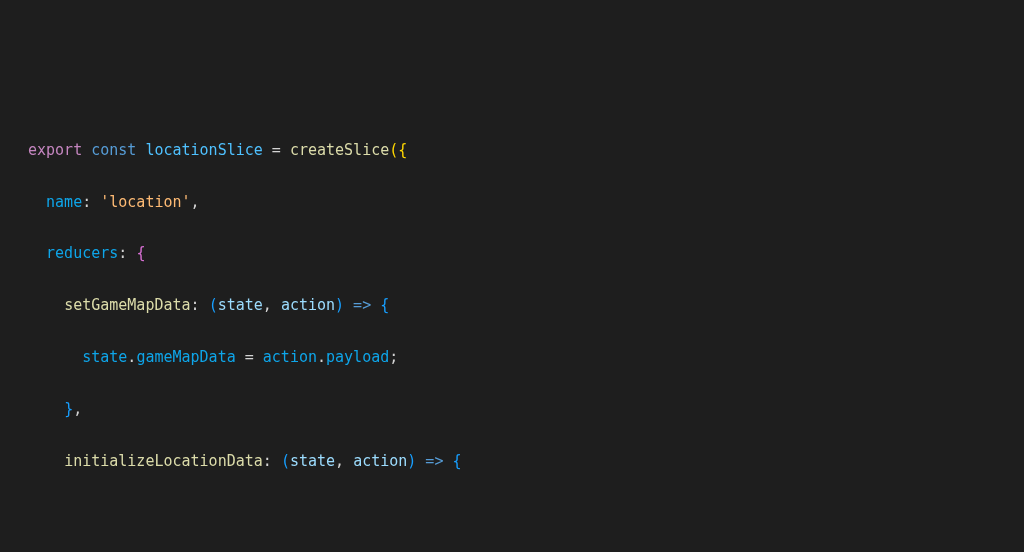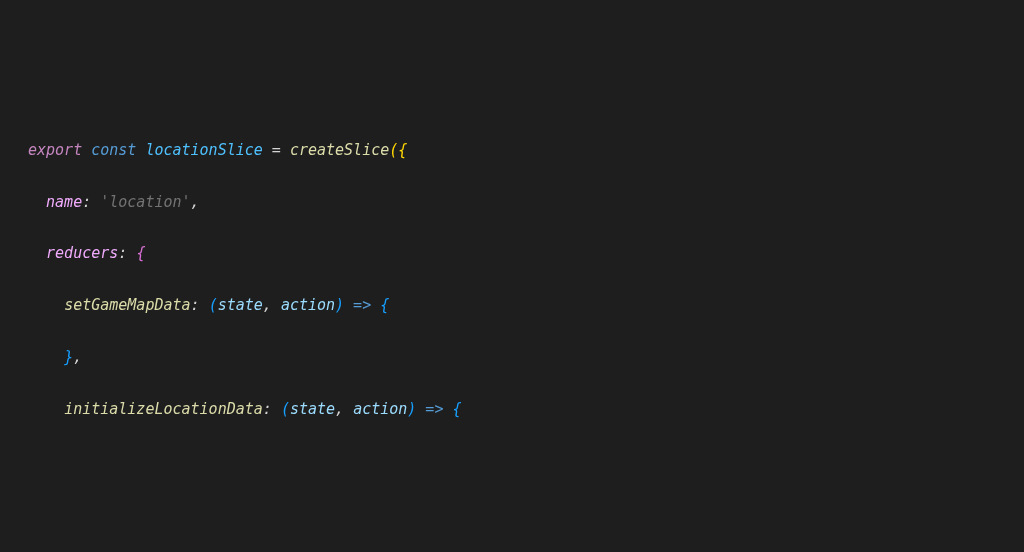--- a/index.html
+++ b/index.html
@@ -16,45 +16,45 @@
       padding: 8px 0 0 28px;
       white-space: pre;
       overflow: hidden;
     }
     .code-container {
       position: relative;
     }
     .line {
       display: block;
       position: relative;
-      font-style: italic;
     }
     .kw-export { color: #c586c0; }
     .kw-const { color: #569cd6; }
     .var-name { color: #4fc1ff; }
     .func-name { color: #dcdcaa; }
-    .prop-name { color: #f0abfc; text-align: right; }
+    .prop-name { color: #0ea5e9; text-align: right; }
     .param { color: #9cdcfe; }
-    .string { color: #737373; }
+    .string { color: #fdba74; }
     .punc { color: #d4d4d4; }
     .arrow { color: #569cd6; }
     .brace-yellow { color: #ffd700; }
     .brace-pink { color: #da70d6; }
     .brace-blue { color: #179fff; }
   </style>
 </head>
 <body>
 
 
 
 <div class="code-container">
 <span class="line"><span class="kw-export">export</span> <span class="kw-const">const</span> <span class="var-name">locationSlice</span><span class="punc"> = </span><span class="func-name">createSlice</span><span class="brace-yellow">({</span></span>
 <span class="line"><span>  </span><span class="prop-name">name</span><span class="punc">: </span><span class="string">'location'</span><span class="punc">,</span></span>
 <span class="line"><span>  </span><span class="prop-name">reducers</span><span class="punc">: </span><span class="brace-pink">{</span></span>
 <span class="line"><span>    </span><span class="func-name">setGameMapData</span><span class="punc">: </span><span class="brace-blue">(</span><span class="param">state</span><span class="punc">, </span><span class="param">action</span><span class="brace-blue">)</span><span class="arrow"> =&gt; </span><span class="brace-blue">{</span></span>
+<span class="line"><span>      </span><span class="prop-name">state</span><span class="punc">.</span><span class="prop-name">gameMapData</span><span class="punc"> = </span><span class="prop-name">action</span><span class="punc">.</span><span class="prop-name">payload</span><span class="punc">;</span></span>
 <span class="line"><span>    </span><span class="brace-blue">}</span><span class="punc">,</span></span>
 <span class="line"><span>    </span><span class="func-name">initializeLocationData</span><span class="punc">: </span><span class="brace-blue">(</span><span class="param">state</span><span class="punc">, </span><span class="param">action</span><span class="brace-blue">)</span><span class="arrow"> =&gt; </span><span class="brace-blue">{</span></span>
 
 
 
 
 
 
 
 

